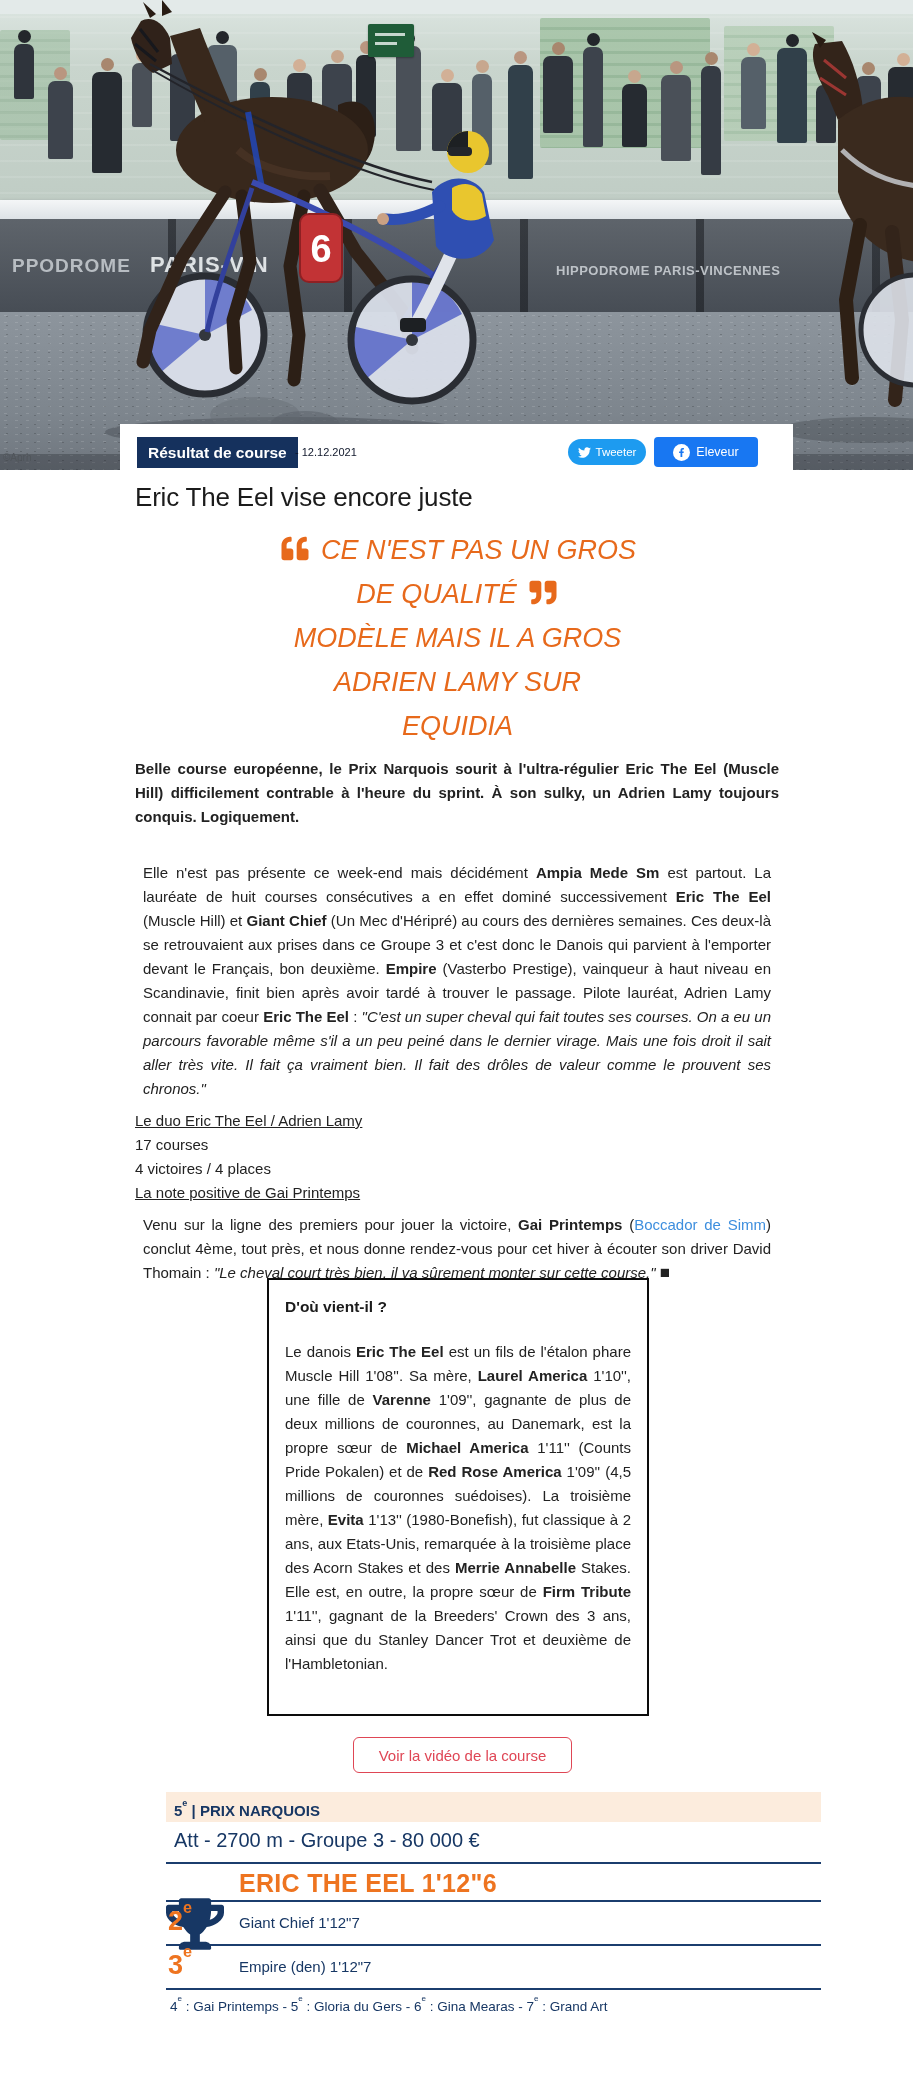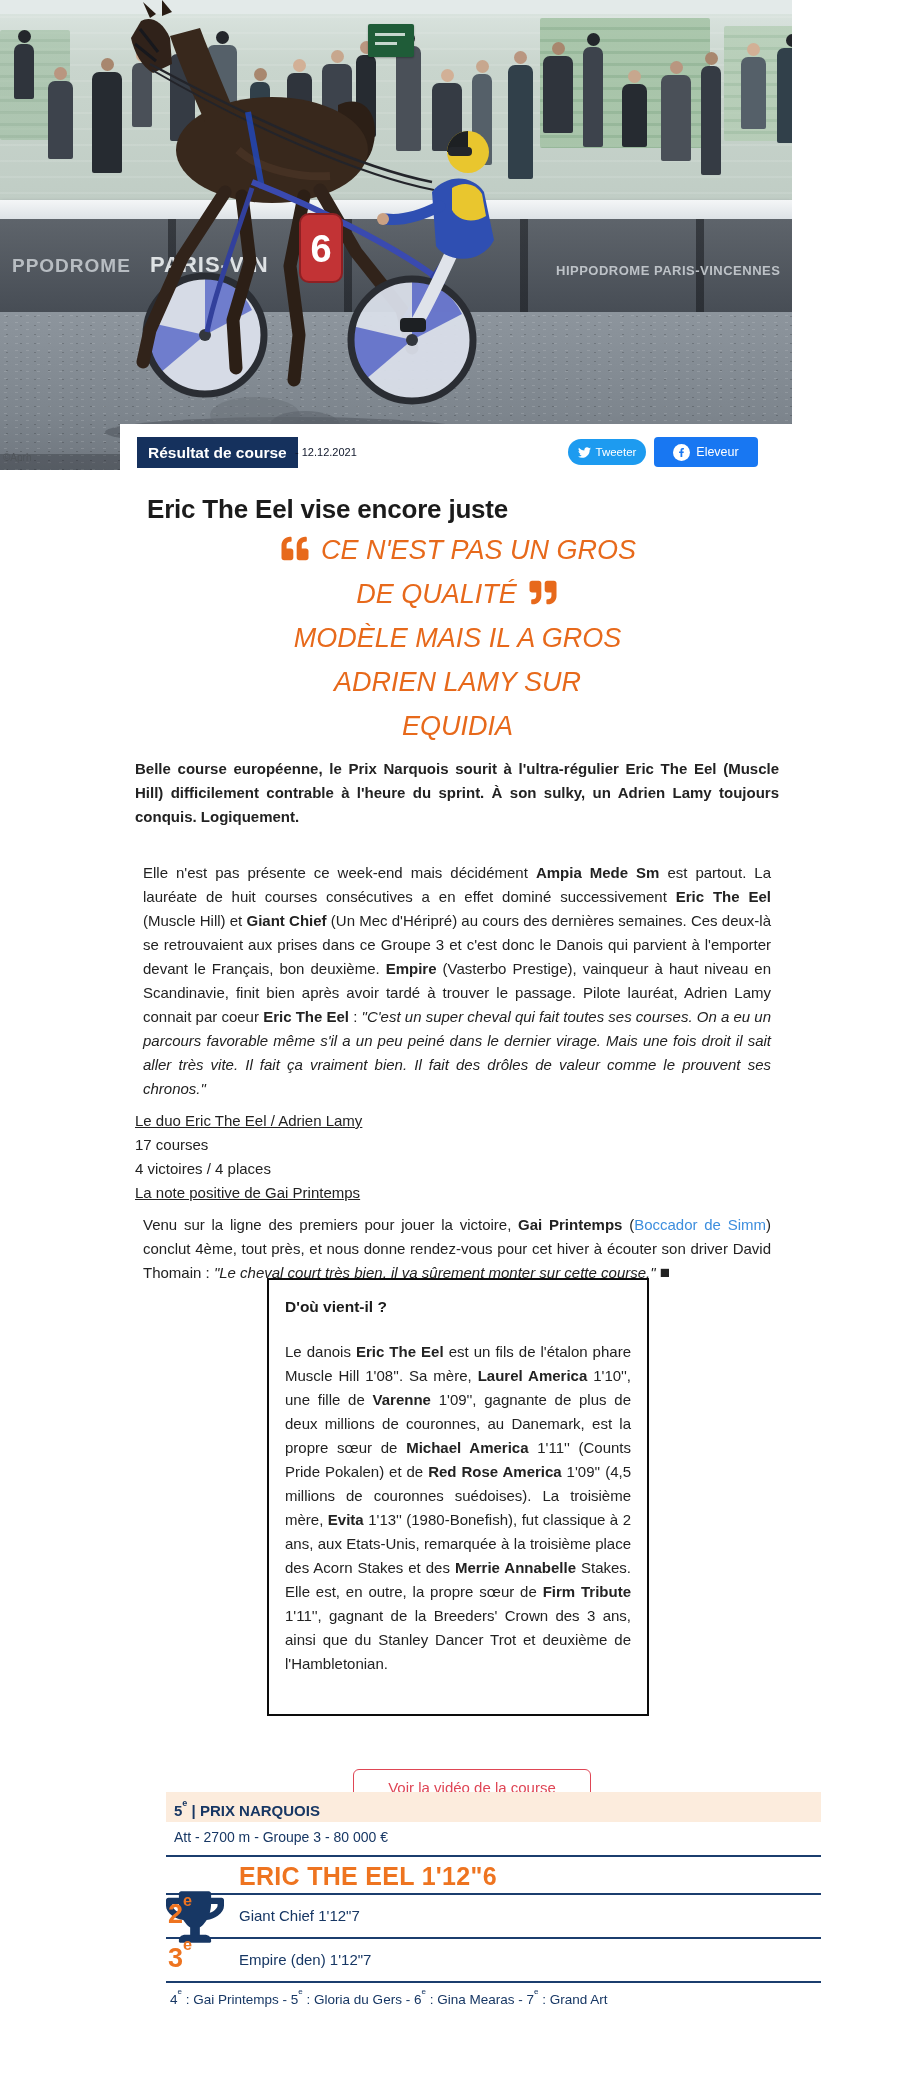--- a/index.html
+++ b/index.html
@@ -1,20 +1,20 @@
 <!DOCTYPE html>
 <html><head>
 <meta charset="utf-8">
 <style>
   html,body{margin:0;padding:0;background:#fff;}
   .page{position:relative;width:917px;height:2077px;background:#fff;overflow:hidden;
         font-family:"Liberation Sans","DejaVu Sans",sans-serif;color:#222;}
 
   
-  .photo{position:absolute;left:0;top:0;width:792px;height:470px;overflow:hidden;background:#c5d1ca;}
+  .photo{position:absolute;left:0;top:0;width:886px;height:470px;overflow:hidden;background:#c5d1ca;padding-left:27px;}
   .photo .sky{position:absolute;left:0;top:0;width:100%;height:14px;background:#e3eae9;}
   .stands{position:absolute;left:0;top:0;width:100%;height:218px;
           background:linear-gradient(#dde6e2 0%,#c9d5cd 30%,#bfccc4 100%);}
   .stands::after{content:"";position:absolute;inset:0;
           background:repeating-linear-gradient(180deg,rgba(255,255,255,.10) 0 2px,transparent 2px 16px);}
   .seatblock{position:absolute;border-radius:2px;opacity:.85;}
   .sb1{left:540px;top:18px;width:170px;height:130px;
        background:repeating-linear-gradient(180deg,#a3c2a4 0 9px,#8fb392 9px 12px);}
   .sb2{left:724px;top:26px;width:110px;height:115px;
        background:repeating-linear-gradient(180deg,#b0cbb0 0 9px,#9cbd9e 9px 12px);opacity:.7;}
@@ -83,30 +83,30 @@
   .seg-link{color:#3d8ede;cursor:pointer;}
   .seg-sq{font-size:17px;}
 
   
   .origin-box{position:absolute;left:267px;top:1278px;width:382px;height:438px;box-sizing:border-box;
         border:2px solid #0c0c0c;padding:18px 16px 14px;overflow:hidden;}
   .origin-box h3{margin:0 0 24px;font-size:15.5px;color:#1b1b1b;}
   .origin-box .boxtext{font-size:15px;line-height:24px;text-align:justify;color:#222;}
 
   
-  .video-btn{position:absolute;left:353px;top:1737px;width:238px;height:36px;box-sizing:border-box;
+  .video-btn{position:absolute;left:353px;top:1737px;width:219px;height:36px;box-sizing:border-box;
         border:1px solid #df4655;border-radius:6px;background:#fff;color:#df4655;font-size:15px;
-        display:flex;align-items:center;justify-content:center;cursor:pointer;margin-top:32px;}
+        display:flex;align-items:center;justify-content:center;cursor:pointer;}
 
   
   .results{position:absolute;left:166px;top:1792px;width:655px;color:#173764;}
   .race-header{height:30px;line-height:30px;background:#fcecdd;padding-left:8px;
         font-weight:bold;font-size:15px;}
   .race-header sup,.rank sup,.ar sup{font-size:60%;position:relative;top:-.45em;}
-  .conditions{padding:7px 0 10px 8px;font-size:14px;}
+  .conditions{padding:7px 0 10px 8px;font-size:20px;}
   .rule{border-top:2px solid #1b3d6e;}
   .winner{position:relative;padding:2px 0 3px;}
   .trophy-icon{position:absolute;left:0;top:31px;width:58px;height:58px;fill:#173764;}
   .winner-name{margin-left:73px;padding-top:3px;font-size:25px;line-height:28px;font-weight:bold;
         color:#ee7420;letter-spacing:.3px;}
   .winner-lines{margin-left:73px;margin-top:4px;font-size:13.5px;line-height:21.5px;}
   .place-row{position:relative;height:42px;}
   .rank{position:absolute;left:2px;top:3px;font-size:27px;font-weight:bold;color:#ee7420;}
   .place-name{margin-left:73px;line-height:42px;font-size:15px;}
   .also-ran{padding:8px 0 9px 4px;font-size:13.5px;}
@@ -324,21 +324,21 @@
 
   <div class="btn-share">
     <span class="fb-circle">
       <svg width="9" height="9" viewBox="0 0 320 512">
           <path fill="#1877f2" d="M279.14 288l14.22-92.66h-88.91v-60.13c0-25.35 12.42-50.06 52.24-50.06h40.42V6.26S260.43 0 225.36 0c-73.22 0-121.08 44.38-121.08 124.72v70.62H22.89V288h81.39v224h100.17V288z"></path>
         </svg>
     </span>
     <span>Eleveur</span>
   </div>
 
-  <h1 class="page-title" style="font-weight:bold;margin:12px;">Eric The Eel vise encore juste</h1>
+  <h1 class="page-title" style="font-weight:normal;margin:0;">Eric The Eel vise encore juste</h1>
 
   <div class="quote">
     <div>
       <svg class="qmark left" viewBox="0 0 512 512">
           <path d="M464 256h-80v-64c0-35.3 28.7-64 64-64h8c13.3 0 24-10.7 24-24V56c0-13.3-10.7-24-24-24h-8c-88.4 0-160 71.6-160 160v240c0 26.5 21.5 48 48 48h128c26.5 0 48-21.5 48-48V304c0-26.5-21.5-48-48-48zm-288 0H96v-64c0-35.3 28.7-64 64-64h8c13.3 0 24-10.7 24-24V56c0-13.3-10.7-24-24-24h-8C71.6 32 0 103.6 0 192v240c0 26.5 21.5 48 48 48h128c26.5 0 48-21.5 48-48V304c0-26.5-21.5-48-48-48z"></path>
         </svg><span>CE N'EST PAS UN GROS</span>
     </div>
     <div>
       <span>DE QUALITÉ</span><svg class="qmark right" viewBox="0 0 512 512">
           <path d="M464 256h-80v-64c0-35.3 28.7-64 64-64h8c13.3 0 24-10.7 24-24V56c0-13.3-10.7-24-24-24h-8c-88.4 0-160 71.6-160 160v240c0 26.5 21.5 48 48 48h128c26.5 0 48-21.5 48-48V304c0-26.5-21.5-48-48-48zm-288 0H96v-64c0-35.3 28.7-64 64-64h8c13.3 0 24-10.7 24-24V56c0-13.3-10.7-24-24-24h-8C71.6 32 0 103.6 0 192v240c0 26.5 21.5 48 48 48h128c26.5 0 48-21.5 48-48V304c0-26.5-21.5-48-48-48z"></path>

